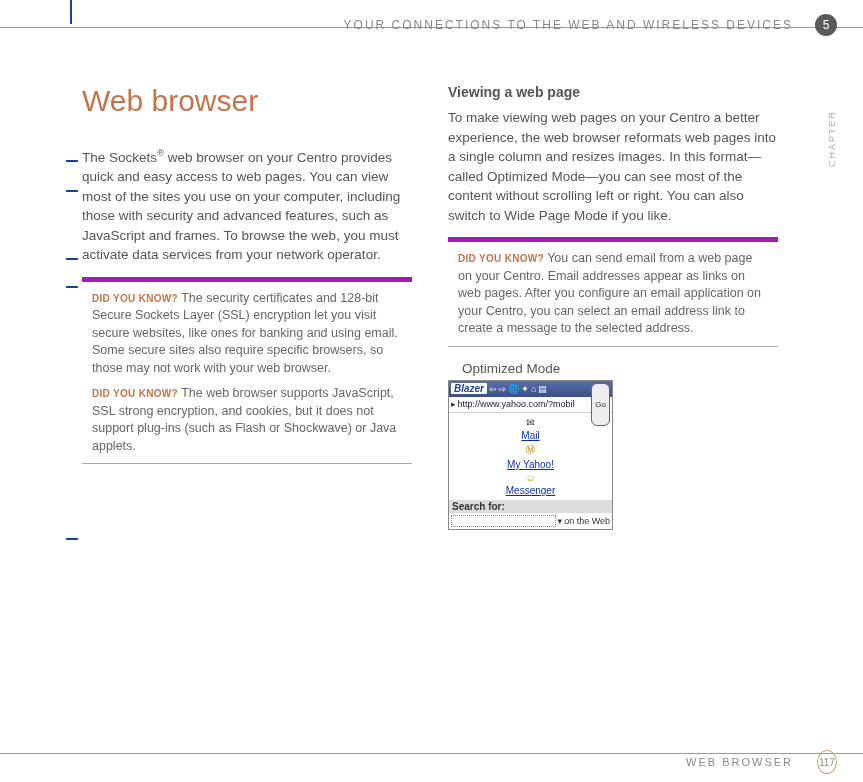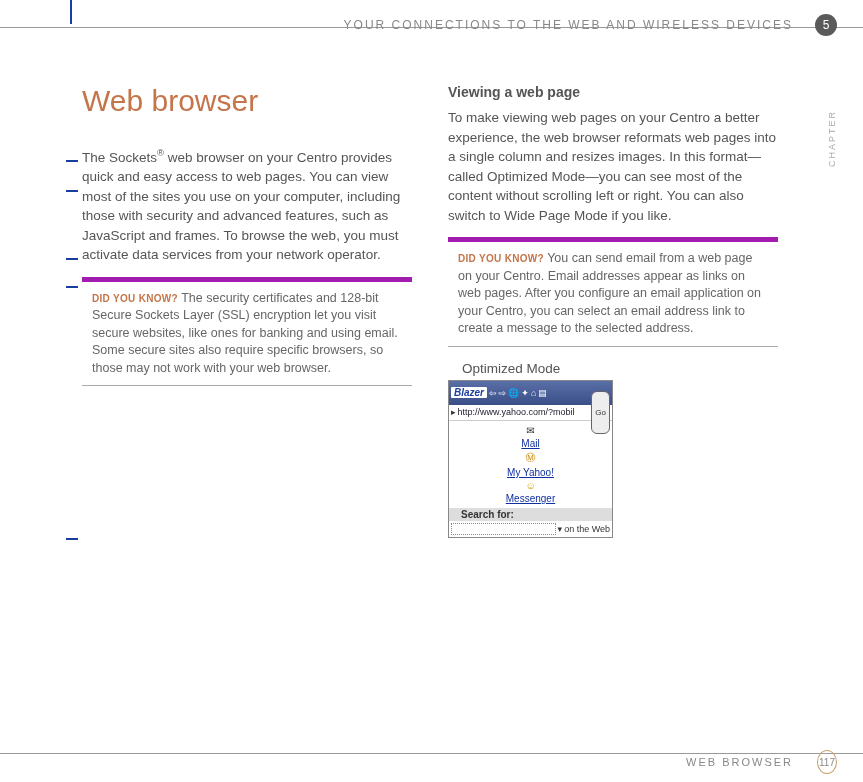--- a/index.html
+++ b/index.html
@@ -111,21 +111,21 @@
       background: #fff;
       font-size: 10px;
       color: #333;
       margin-left: 0;
     }
     .phone-titlebar {
       background: linear-gradient(#5a6fa8, #3a4f88);
       color: #fff;
       display: flex;
       align-items: center;
-      height: 24px;
+      height: 16px;
       padding: 0 2px;
       gap: 2px;
     }
     .phone-app {
       background: #fff;
       color: #2040a0;
       font-weight: bold;
       font-style: italic;
       padding: 0 3px;
       font-size: 10px;
@@ -164,21 +164,21 @@
       font-size: 10px;
       display: block;
       margin: 2px 0;
     }
     .phone-icon { display:block; margin: 2px auto; }
     .phone-search {
       background: #ddd;
       font-weight: bold;
       font-size: 10px;
       text-align: left;
-      padding: 1px 12px;
+      padding: 1px 3px;
     }
     .phone-searchrow {
       display: flex;
       align-items: center;
       padding: 2px;
       gap: 2px;
     }
     .dotted-box {
       border: 1px dotted #888;
       height: 12px;
@@ -248,20 +248,21 @@
 <div class="crop side cs5"></div>
 
 <div class="columns">
   <div class="col">
     <div class="title">Web browser</div>
     <div class="body-text">
       <span>The Sockets</span><sup>®</sup><span> web browser on your Centro provides quick and easy access to web pages. You can view most of the sites you use on your computer, including those with security and advanced features, such as JavaScript and frames. To browse the web, you must activate data services from your network operator.</span>
     </div>
     <div class="info-box">
       <p><span class="dyk">DID YOU KNOW?</span><span> The security certificates and 128-bit Secure Sockets Layer (SSL) encryption let you visit secure websites, like ones for banking and using email. Some secure sites also require specific browsers, so those may not work with your web browser.</span></p>
+      <p><span class="dyk">DID YOU KNOW?</span><span> The web browser supports JavaScript, SSL strong encryption, and cookies, but it does not support plug-ins (such as Flash or Shockwave) or Java applets.</span></p>
     </div>
   </div>
 
   <div class="col">
     <div class="subtitle">Viewing a web page</div>
     <div class="body-text">To make viewing web pages on your Centro a better experience, the web browser reformats web pages into a single column and resizes images. In this format—called Optimized Mode—you can see most of the content without scrolling left or right. You can also switch to Wide Page Mode if you like.</div>
     <div class="info-box">
       <p><span class="dyk">DID YOU KNOW?</span><span> You can send email from a web page on your Centro. Email addresses appear as links on web pages. After you configure an email application on your Centro, you can select an email address link to create a message to the selected address.</span></p>
     </div>
     <div class="mode-label">Optimized Mode</div>

